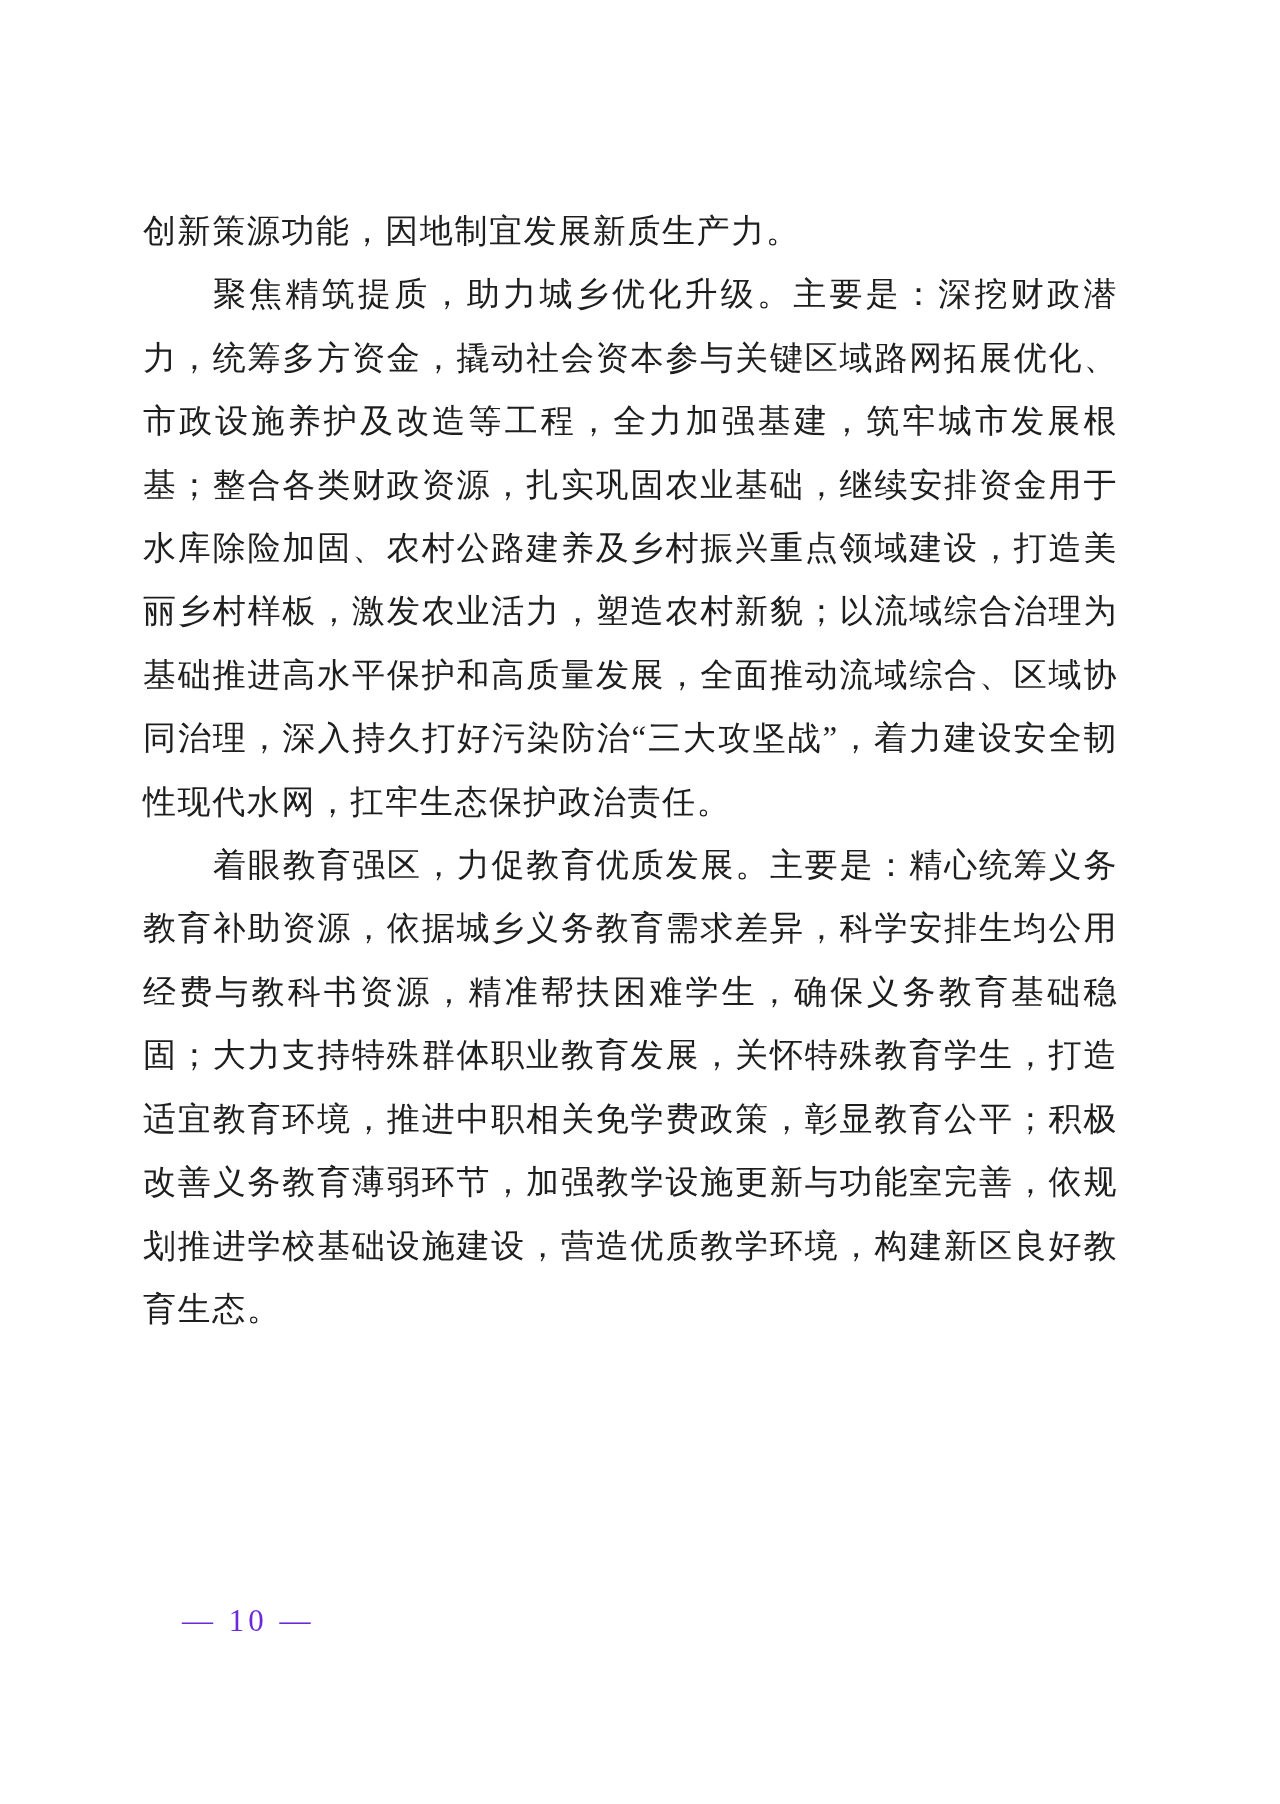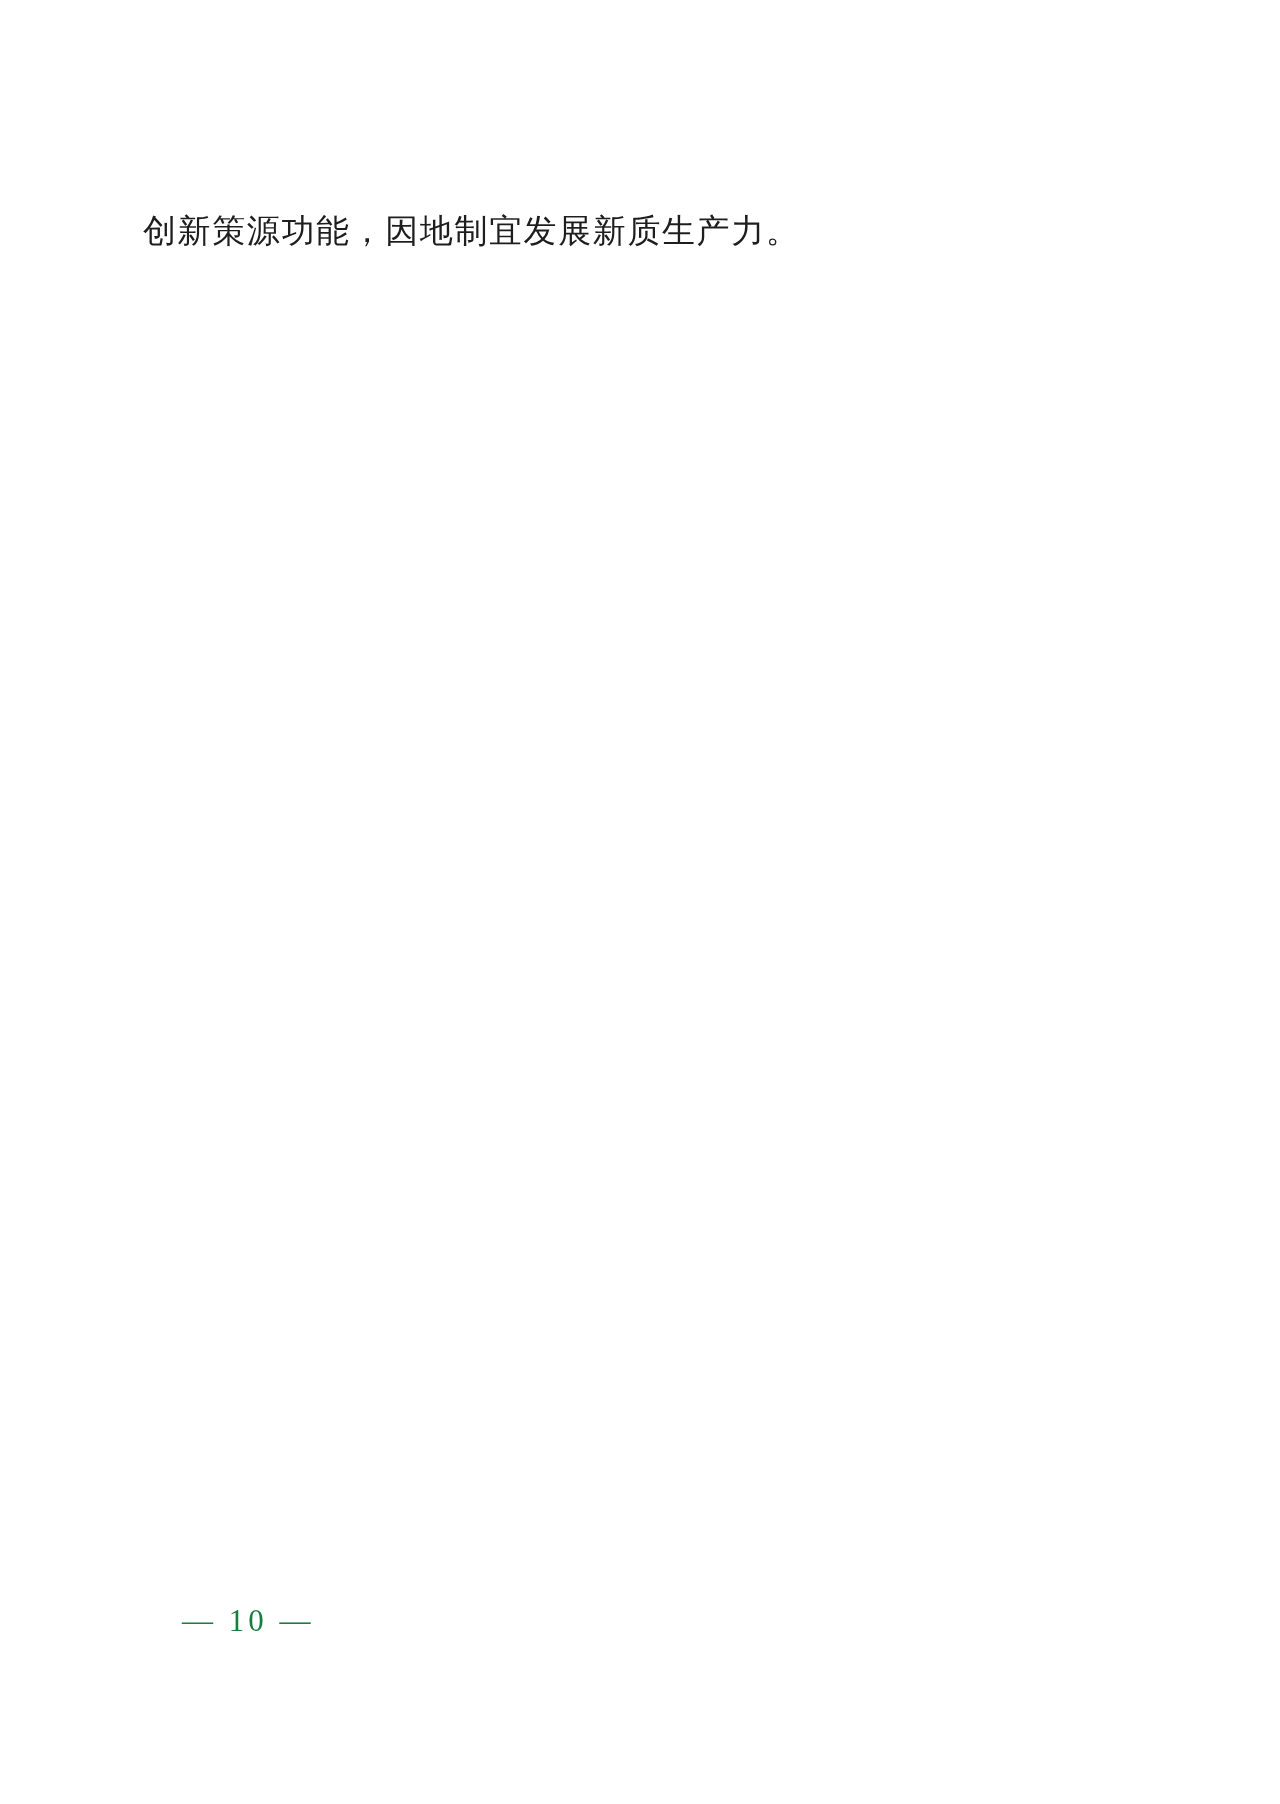--- a/index.html
+++ b/index.html
@@ -41,28 +41,30 @@
   }
   .doc-body p.indent {
     text-indent: 70px;
   }
   .page-number {
     position: absolute;
     left: 182px;
     top: 1603px;
     font-size: 31px;
     letter-spacing: 4px;
-    color: #15803d;
+    color: #6d28d9;
     font-family: "Liberation Serif", "DejaVu Serif", serif;
   }
 </style>
 </head>
 <body>
 
 <div class="page">
 
   <div class="doc-body">
     <p>创新策源功能，因地制宜发展新质生产力。</p>
+    <p class="indent">聚焦精筑提质，助力城乡优化升级。主要是：深挖财政潜力，统筹多方资金，撬动社会资本参与关键区域路网拓展优化、市政设施养护及改造等工程，全力加强基建，筑牢城市发展根基；整合各类财政资源，扎实巩固农业基础，继续安排资金用于水库除险加固、农村公路建养及乡村振兴重点领域建设，打造美丽乡村样板，激发农业活力，塑造农村新貌；以流域综合治理为基础推进高水平保护和高质量发展，全面推动流域综合、区域协同治理，深入持久打好污染防治“三大攻坚战”，着力建设安全韧性现代水网，扛牢生态保护政治责任。</p>
+    <p class="indent">着眼教育强区，力促教育优质发展。主要是：精心统筹义务教育补助资源，依据城乡义务教育需求差异，科学安排生均公用经费与教科书资源，精准帮扶困难学生，确保义务教育基础稳固；大力支持特殊群体职业教育发展，关怀特殊教育学生，打造适宜教育环境，推进中职相关免学费政策，彰显教育公平；积极改善义务教育薄弱环节，加强教学设施更新与功能室完善，依规划推进学校基础设施建设，营造优质教学环境，构建新区良好教育生态。</p>
   </div>
 
   <div class="page-number">— 10 —</div>
 
 </div>
 
 </body></html>

